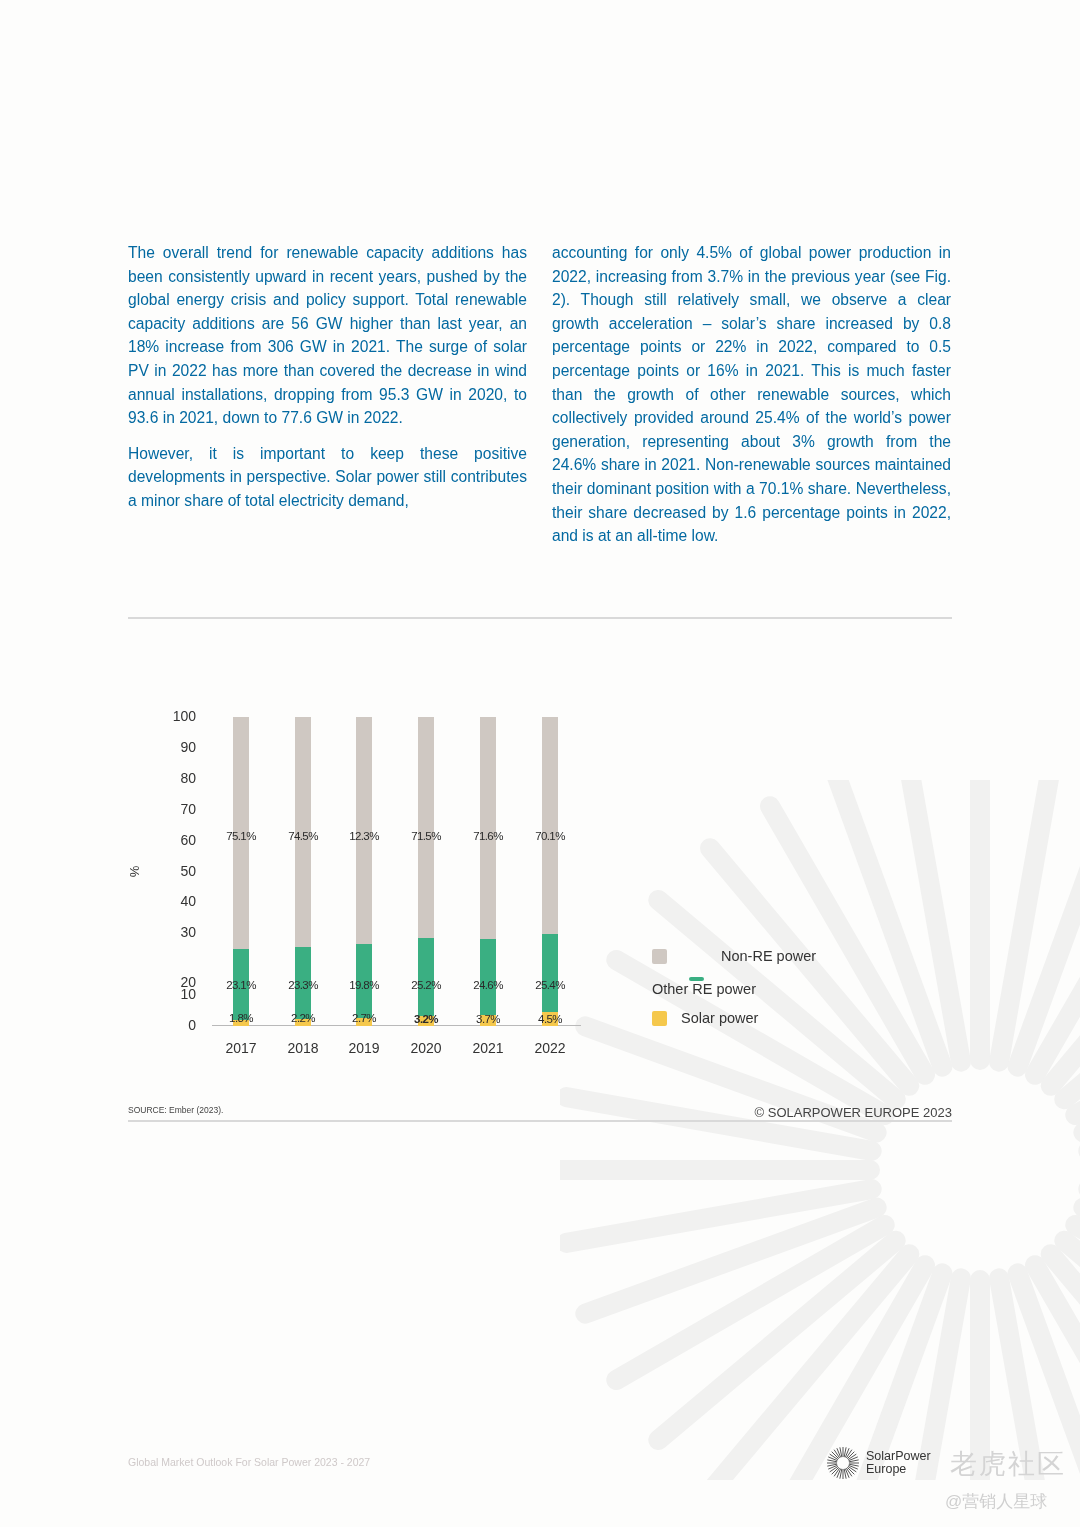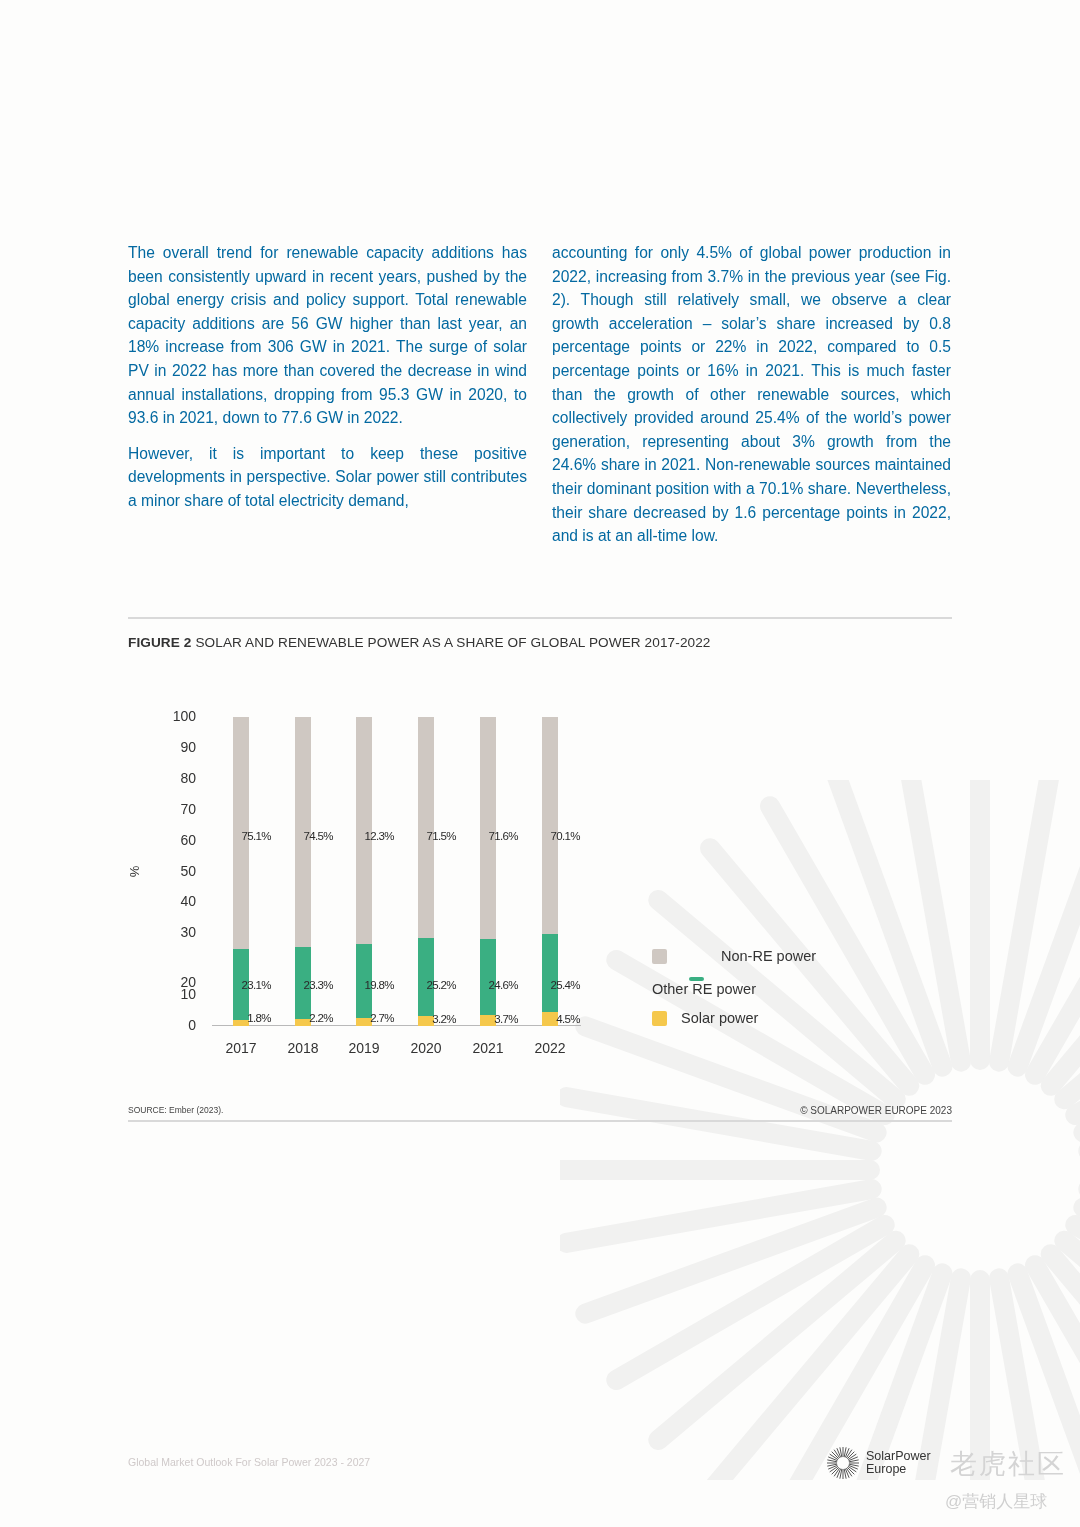--- a/index.html
+++ b/index.html
@@ -19,29 +19,29 @@
 
   .rule { position: absolute; left: 128px; width: 824px; height: 2px; background: #d9d9d9; }
   .fig-title { position: absolute; left: 128px; top: 635px; font-size: 13.6px; color: #333; letter-spacing: 0.1px; }
   .fig-title b { font-weight: bold; }
 
   .chart { position: absolute; left: 0; top: 0; }
   .ytick { position: absolute; width: 40px; text-align: right; font-size: 14px; color: #333; }
   .ylabel { position: absolute; left: 129px; top: 864px; font-size: 13px; transform: rotate(-90deg); color: #333; }
   .bar { position: absolute; width: 16px; }
   .seg { position: absolute; left: 0; width: 16px; }
-  .blabel { position: absolute; width: 60px; text-align: right; font-size: 11.5px; letter-spacing: -0.6px; color: #2a2a2a; }
+  .blabel { position: absolute; width: 60px; text-align: center; font-size: 11.5px; letter-spacing: -0.6px; color: #2a2a2a; }
   .xtick { position: absolute; width: 60px; text-align: center; font-size: 14px; color: #333; }
   .xaxis { position: absolute; left: 212px; top: 1025px; width: 369px; height: 1px; background: #b9b9b9; }
 
   .legend-item { position: absolute; left: 652px; height: 20px; display: flex; align-items: center; font-size: 14.5px; color: #333; }
   .swatch { width: 15px; height: 15px; border-radius: 2px; margin-right: 14px; }
 
   .source { position: absolute; left: 128px; top: 1105px; font-size: 8.5px; color: #444; }
-  .copyright { position: absolute; right: 128px; top: 1105px; font-size: 10px; color: #444; }
+  .copyright { position: absolute; right: 128px; top: 1105px; font-size: 13px; color: #444; }
 
   .footer-title { position: absolute; left: 128px; top: 1456px; font-size: 10.5px; color: #cfc9c9; }
   .logo { position: absolute; left: 826px; top: 1446px; display: flex; align-items: center; }
   .logo-text { font-size: 12.5px; line-height: 13px; color: #333; margin-left: 6px; }
   .watermark { position: absolute; left: 950px; top: 1446px; font-size: 27px; color: #d4d4d4; letter-spacing: 2px; }
   .watermark2 { position: absolute; left: 945px; top: 1490px; font-size: 17px; color: #cfcfcf; }
 </style>
 </head>
 <body>
 
@@ -87,24 +87,20 @@
 <div class="content">
   <div class="col col-left">
     <p>The overall trend for renewable capacity additions has been consistently upward in recent years, pushed by the global energy crisis and policy support. Total renewable capacity additions are 56 GW higher than last year, an 18% increase from 306 GW in 2021. The surge of solar PV in 2022 has more than covered the decrease in wind annual installations, dropping from 95.3 GW in 2020, to 93.6 in 2021, down to 77.6 GW in 2022.</p>
     <p>However, it is important to keep these positive developments in perspective. Solar power still contributes a minor share of total electricity demand,</p>
   </div>
   <div class="col col-right">
     <p>accounting for only 4.5% of global power production in 2022, increasing from 3.7% in the previous year (see Fig. 2). Though still relatively small, we observe a clear growth acceleration – solar’s share increased by 0.8 percentage points or 22% in 2022, compared to 0.5 percentage points or 16% in 2021. This is much faster than the growth of other renewable sources, which collectively provided around 25.4% of the world’s power generation, representing about 3% growth from the 24.6% share in 2021. Non-renewable sources maintained their dominant position with a 70.1% share. Nevertheless, their share decreased by 1.6 percentage points in 2022, and is at an all-time low.</p>
   </div>
 
   <div class="rule" style="top:617px"></div>
-  <div class="fig-title">
-    <b>FIGURE 2</b>
-    <span>SOLAR AND RENEWABLE POWER AS A SHARE OF GLOBAL POWER 2017-2022</span>
-  </div>
 
   <div class="chart" id="chart">
     <div class="ylabel">%</div>
     <div class="xaxis"></div>
   <div class="ytick" style="left: 156px; top: 1017px;">0</div>
       <div class="ytick" style="left: 156px; top: 986.1px;">10</div>
       <div class="ytick" style="left: 156px; top: 955.2px; margin-top: 19px;">20</div>
       <div class="ytick" style="left: 156px; top: 924.3px;">30</div>
       <div class="ytick" style="left: 156px; top: 893.4px;">40</div>
       <div class="ytick" style="left: 156px; top: 862.5px;">50</div>
@@ -140,21 +136,21 @@
       <div class="blabel" style="left: 334px; top: 979px;">19.8%</div>
       <div class="blabel" style="left: 334px; top: 1012px;">2.7%</div>
       <div class="xtick" style="left: 334px; top: 1040px;">2019</div>
       <div class="bar" style="left: 418px; top: 0px;">
         <div class="seg" style="top: 1016.11px; height: 9.888px; background: rgb(245, 200, 76);"></div>
         <div class="seg" style="top: 938.244px; height: 77.868px; background: rgb(58, 175, 130);"></div>
         <div class="seg" style="top: 717px; height: 221.244px; background: rgb(207, 200, 194);"></div>
       </div>
       <div class="blabel" style="left: 396px; top: 830px;">71.5%</div>
       <div class="blabel" style="left: 396px; top: 979px;">25.2%</div>
-      <div class="blabel" style="left: 396px; top: 1013px;">3.2%</div>
+      <div class="blabel" style="left: 396px; top: 1013px; font-weight: bold;">3.2%</div>
       <div class="xtick" style="left: 396px; top: 1040px;">2020</div>
       <div class="bar" style="left: 480px; top: 0px;">
         <div class="seg" style="top: 1014.57px; height: 11.433px; background: rgb(245, 200, 76);"></div>
         <div class="seg" style="top: 938.553px; height: 76.014px; background: rgb(58, 175, 130);"></div>
         <div class="seg" style="top: 717px; height: 221.553px; background: rgb(207, 200, 194);"></div>
       </div>
       <div class="blabel" style="left: 458px; top: 830px;">71.6%</div>
       <div class="blabel" style="left: 458px; top: 979px;">24.6%</div>
       <div class="blabel" style="left: 458px; top: 1013px;">3.7%</div>
       <div class="xtick" style="left: 458px; top: 1040px;">2021</div>

